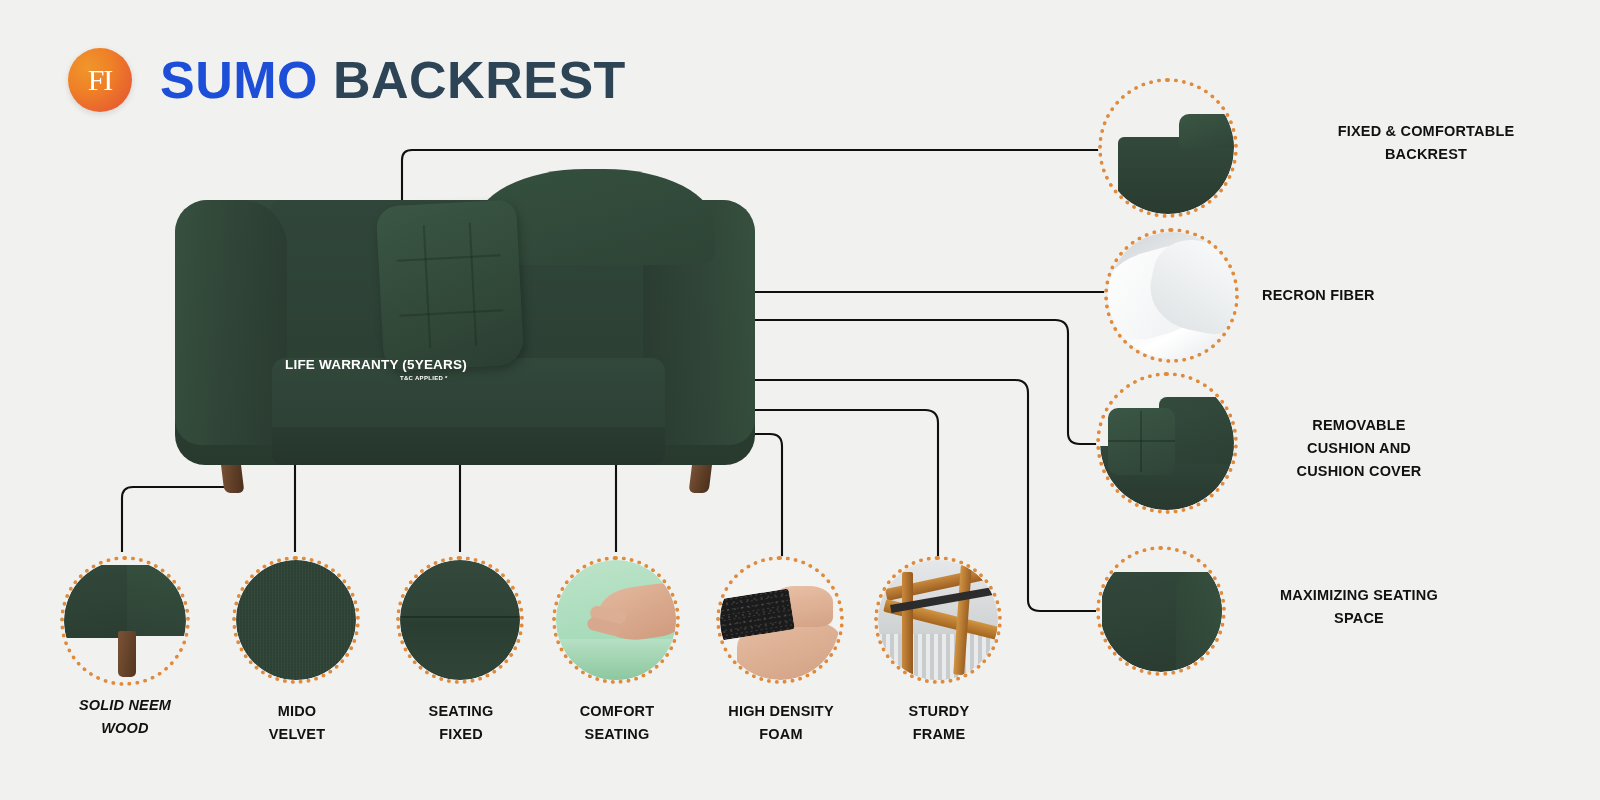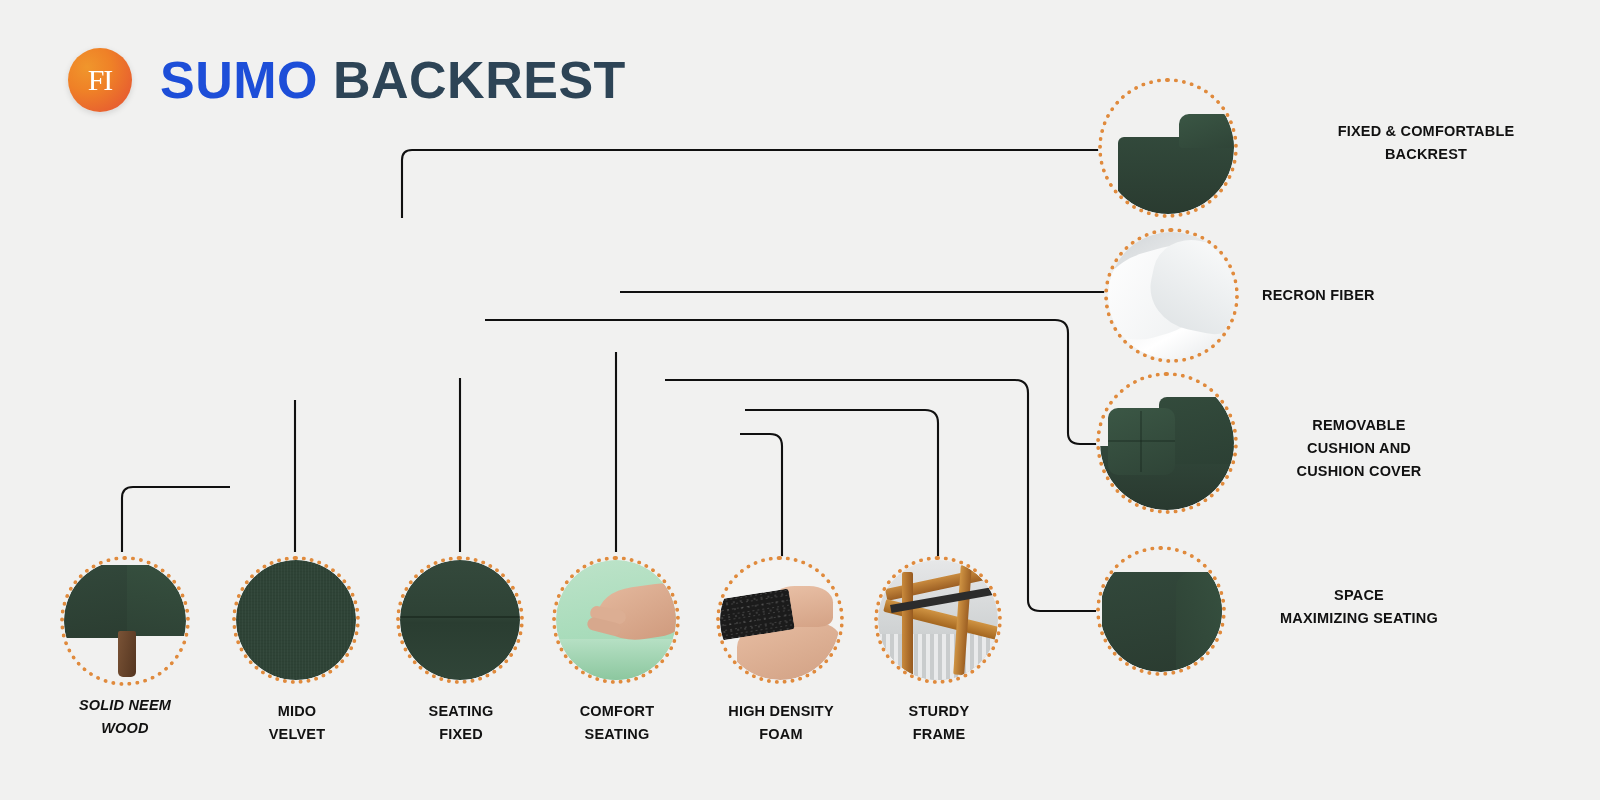--- a/index.html
+++ b/index.html
@@ -148,20 +148,41 @@
 
     <path d="M616,352 L616,552"></path>
 
     <path d="M460,378 L460,552"></path>
 
     <path d="M295,400 L295,552"></path>
 
     <path d="M230,487 L133,487 Q122,487 122,498 L122,552"></path>
   </svg>
 
+  <div id="sofa">
+    <div class="legL"></div>
+    <div class="legR"></div>
+    <div class="body-back"></div>
+    <div class="backrest"></div>
+    <div class="arm-l"></div>
+    <div class="arm-r"></div>
+    <div class="seat"></div>
+    <div class="plinth"></div>
+    <div class="cush-back"></div>
+    <div class="cush-front">
+      <div class="q qv" style="left:33%"></div>
+      <div class="q qv" style="left:66%"></div>
+      <div class="q qh" style="top:33%"></div>
+      <div class="q qh" style="top:66%"></div>
+    </div>
+    <div class="warranty">
+      <div class="w-main">LIFE WARRANTY (5YEARS)</div>
+      <div class="w-sub">T&amp;C APPLIED *</div>
+    </div>
+  </div>
 
   <div class="node">
     <div class="disc" style="left:1098px;top:78px;width:140px;height:140px;">
       <div class="inner">
         <div class="art" style="background:#f1f1f0;"></div>
         <div class="art" style="left:12%;top:42%;width:95%;height:58%;background:linear-gradient(180deg,#32493b,#2a3b30);border-radius:6px 6px 0 0;"></div>
         <div class="art" style="left:58%;top:24%;width:44%;height:26%;background:linear-gradient(160deg,#3a5644,#2f4437);border-radius:10px 14px 4px 4px;"></div>
       </div>
     </div>
     <div class="cap" style="left:1318px;top:120px;width:216px;">
@@ -203,22 +224,22 @@
 
   <div class="node">
     <div class="disc" style="left:1096px;top:546px;width:130px;height:130px;">
       <div class="inner">
         <div class="art" style="background:#f1f1f0;"></div>
         <div class="art" style="left:2%;top:18%;width:98%;height:84%;background:linear-gradient(170deg,#32483b,#2a3b30);border-radius:14px 10px 0 0;"></div>
         <div class="art" style="left:62%;top:18%;width:40%;height:86%;background:linear-gradient(250deg,#36503f,#2e4235);border-radius:16px 0 0 0;"></div>
       </div>
     </div>
     <div class="cap" style="left:1240px;top:584px;width:238px;">
+      <div>MAXIMIZING SEATING</div>
       <div>SPACE</div>
-      <div>MAXIMIZING SEATING</div>
     </div>
   </div>
 
   <div class="node">
     <div class="disc" style="left:60px;top:556px;width:130px;height:130px;">
       <div class="inner">
         <div class="art" style="background:#f1f1f0;"></div>
         <div class="art" style="left:-6%;top:4%;width:60%;height:60%;background:linear-gradient(170deg,#32483b,#2b3d31);border-radius:0 0 6px 0;"></div>
         <div class="art" style="left:52%;top:4%;width:58%;height:58%;background:linear-gradient(190deg,#36503f,#2e4235);border-radius:0 0 0 6px;"></div>
         <div class="art" style="left:44%;top:58%;width:15%;height:38%;background:linear-gradient(100deg,#7a5336,#543520);border-radius:2px 2px 5px 5px;"></div>

